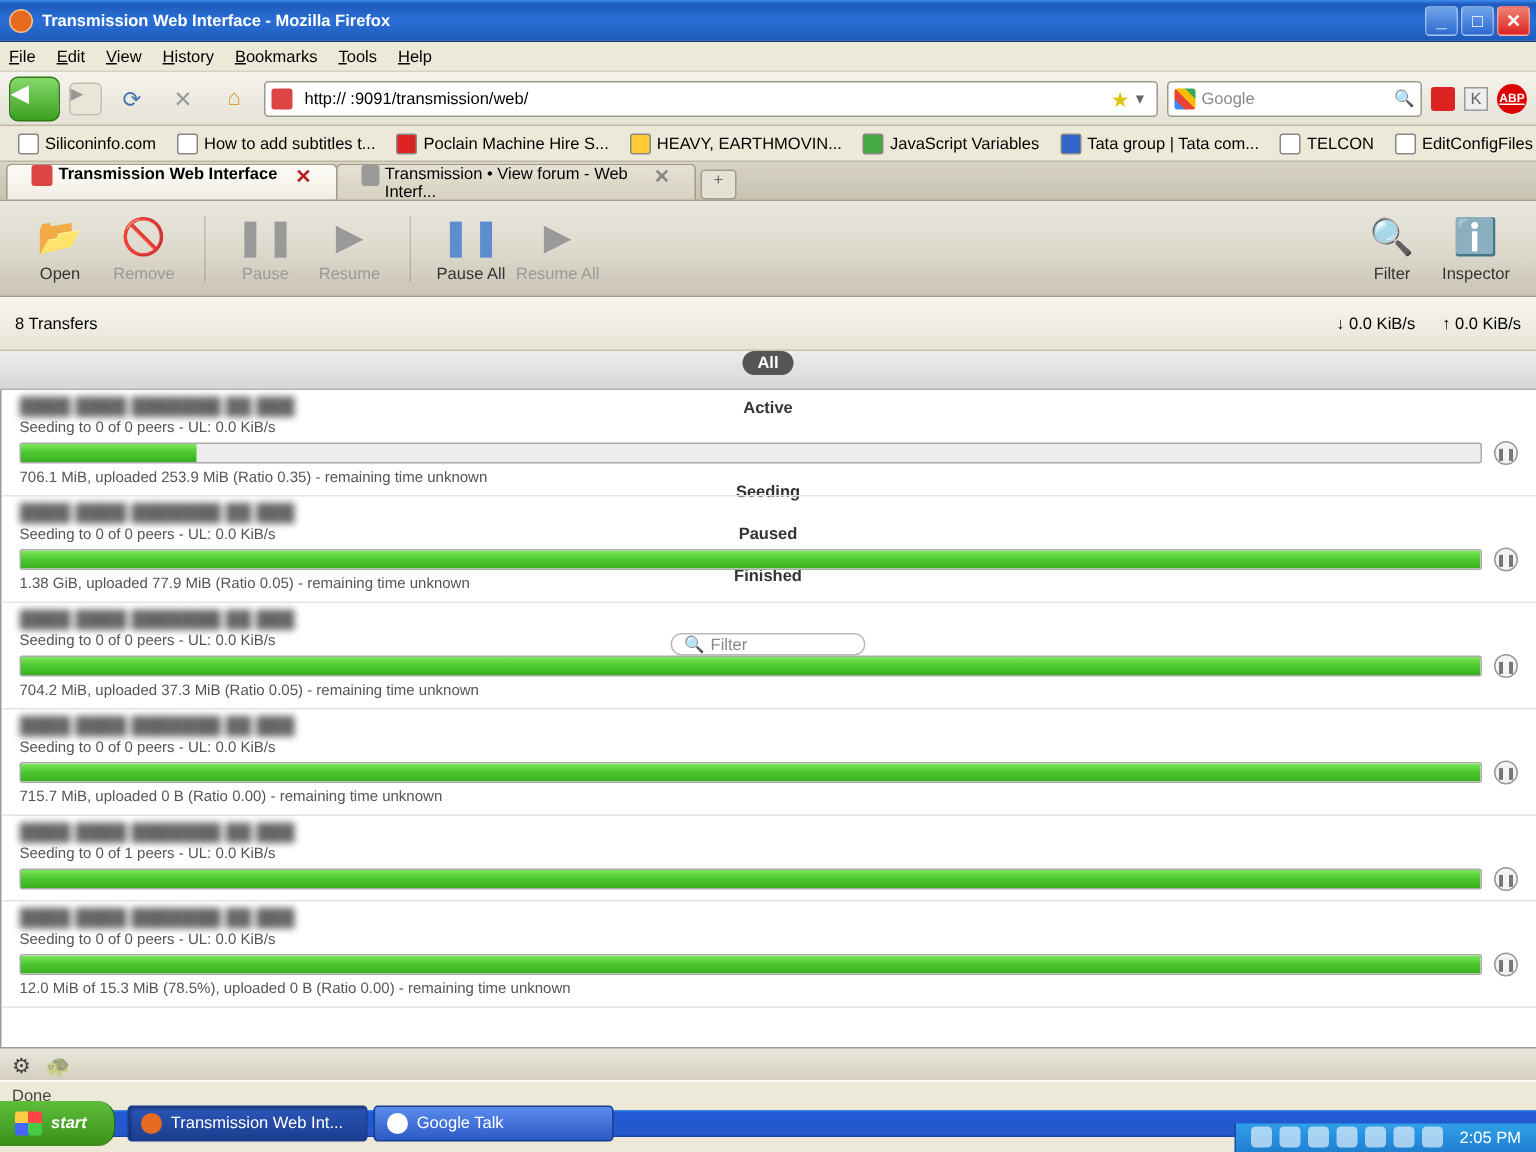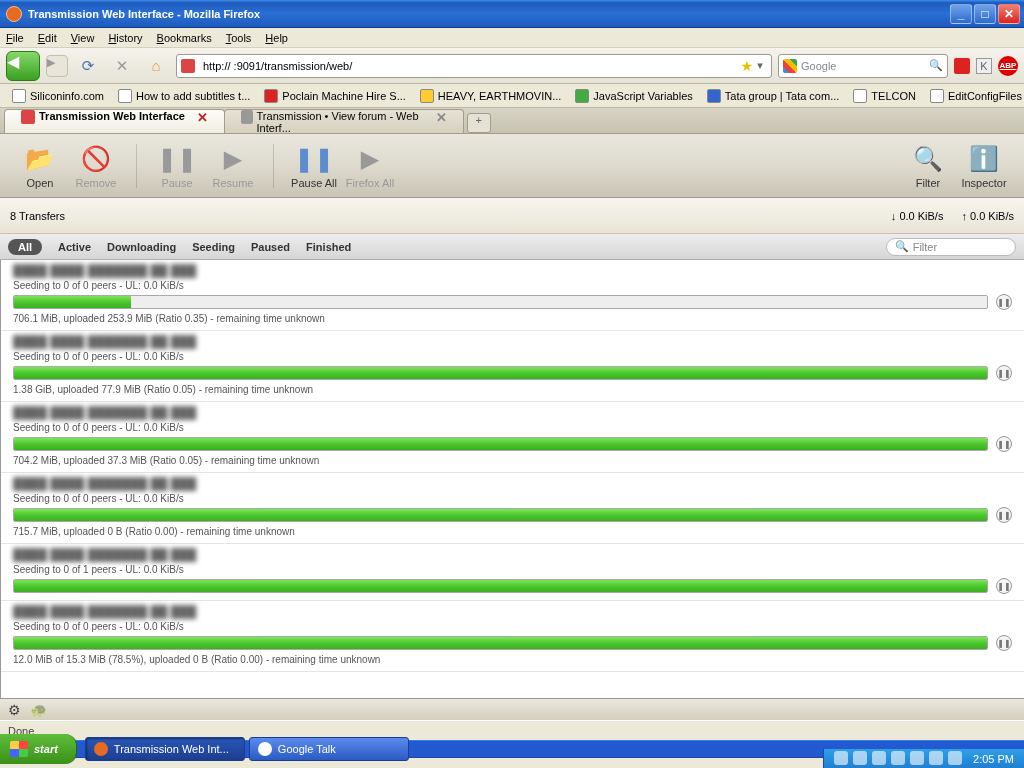--- a/index.html
+++ b/index.html
@@ -55,21 +55,21 @@
 .tbtn.disabled { color:#999; }
 .tbtn .icn { width:32px; height:32px; display:flex; align-items:center; justify-content:center; font-size:24px; }
 .openico { color:#d9a23a; }
 .pauseico { color:#5c8dcf; }
 .tsep { width:1px; height:44px; background:rgba(0,0,0,.15); margin:0 10px; }
 .tspacer { flex:1; }
 
 
 .transferbar { height:36px; background:linear-gradient(#f7f5ee,#e8e4d7); border-bottom:1px solid #c5c0b0; display:flex; align-items:center; padding:16px 10px; font-size:11px; }
 .transferbar .sp { flex:1; }
-.filterbar { height:26px; background:linear-gradient(#ededed,#d6d6d6); border-bottom:1px solid #b0b0b0; display:flex; align-items:center; padding:0 8px; gap:16px; font-weight:bold; color:#333; }
+.filterbar { height:26px; background:linear-gradient(#ededed,#d6d6d6); border-bottom:1px solid #b0b0b0; display:flex; align-items:center; padding:0 8px; gap:16px; font-weight:bold; color:#333;flex-direction:column; }
 .filterbar .pill { background:#555; color:#fff; padding:2px 10px; border-radius:10px; }
 .filterbar .sp { flex:1; }
 .filterbar .fbox { background:#fff; border:1px solid #bbb; border-radius:10px; height:18px; width:130px; display:flex; align-items:center; padding:0 8px; color:#888; gap:4px; font-weight:normal; }
 
 
 .tlist { height:438px; overflow-y:scroll; background:#fff; border-left:1px solid #999; }
 .row { border-bottom:1px solid #e5e5e5; padding:4px 12px 6px; position:relative; }
 .row .name { font-size:12px; color:#000; filter:blur(2.5px); opacity:.6; height:14px; overflow:hidden; margin-bottom:2px; }
 .row .peers { font-size:10px; color:#555; margin-bottom:3px; }
 .prog-wrap { display:flex; align-items:center; gap:8px; }
@@ -206,21 +206,21 @@
       <div class="icn">▶</div>
       <span>Resume</span>
     </div>
   <div class="tsep"></div>
   <div class="tbtn">
       <div class="icn pauseico">❚❚</div>
       <span>Pause All</span>
     </div>
   <div class="tbtn disabled">
       <div class="icn">▶</div>
-      <span>Firefox All</span>
+      <span>Resume All</span>
     </div>
   <div class="tspacer"></div>
   <div class="tbtn">
       <div class="icn">🔍</div>
       <span>Filter</span>
     </div>
   <div class="tbtn">
       <div class="icn" style="color:#2a7de0">ℹ️</div>
       <span>Inspector</span>
     </div>

